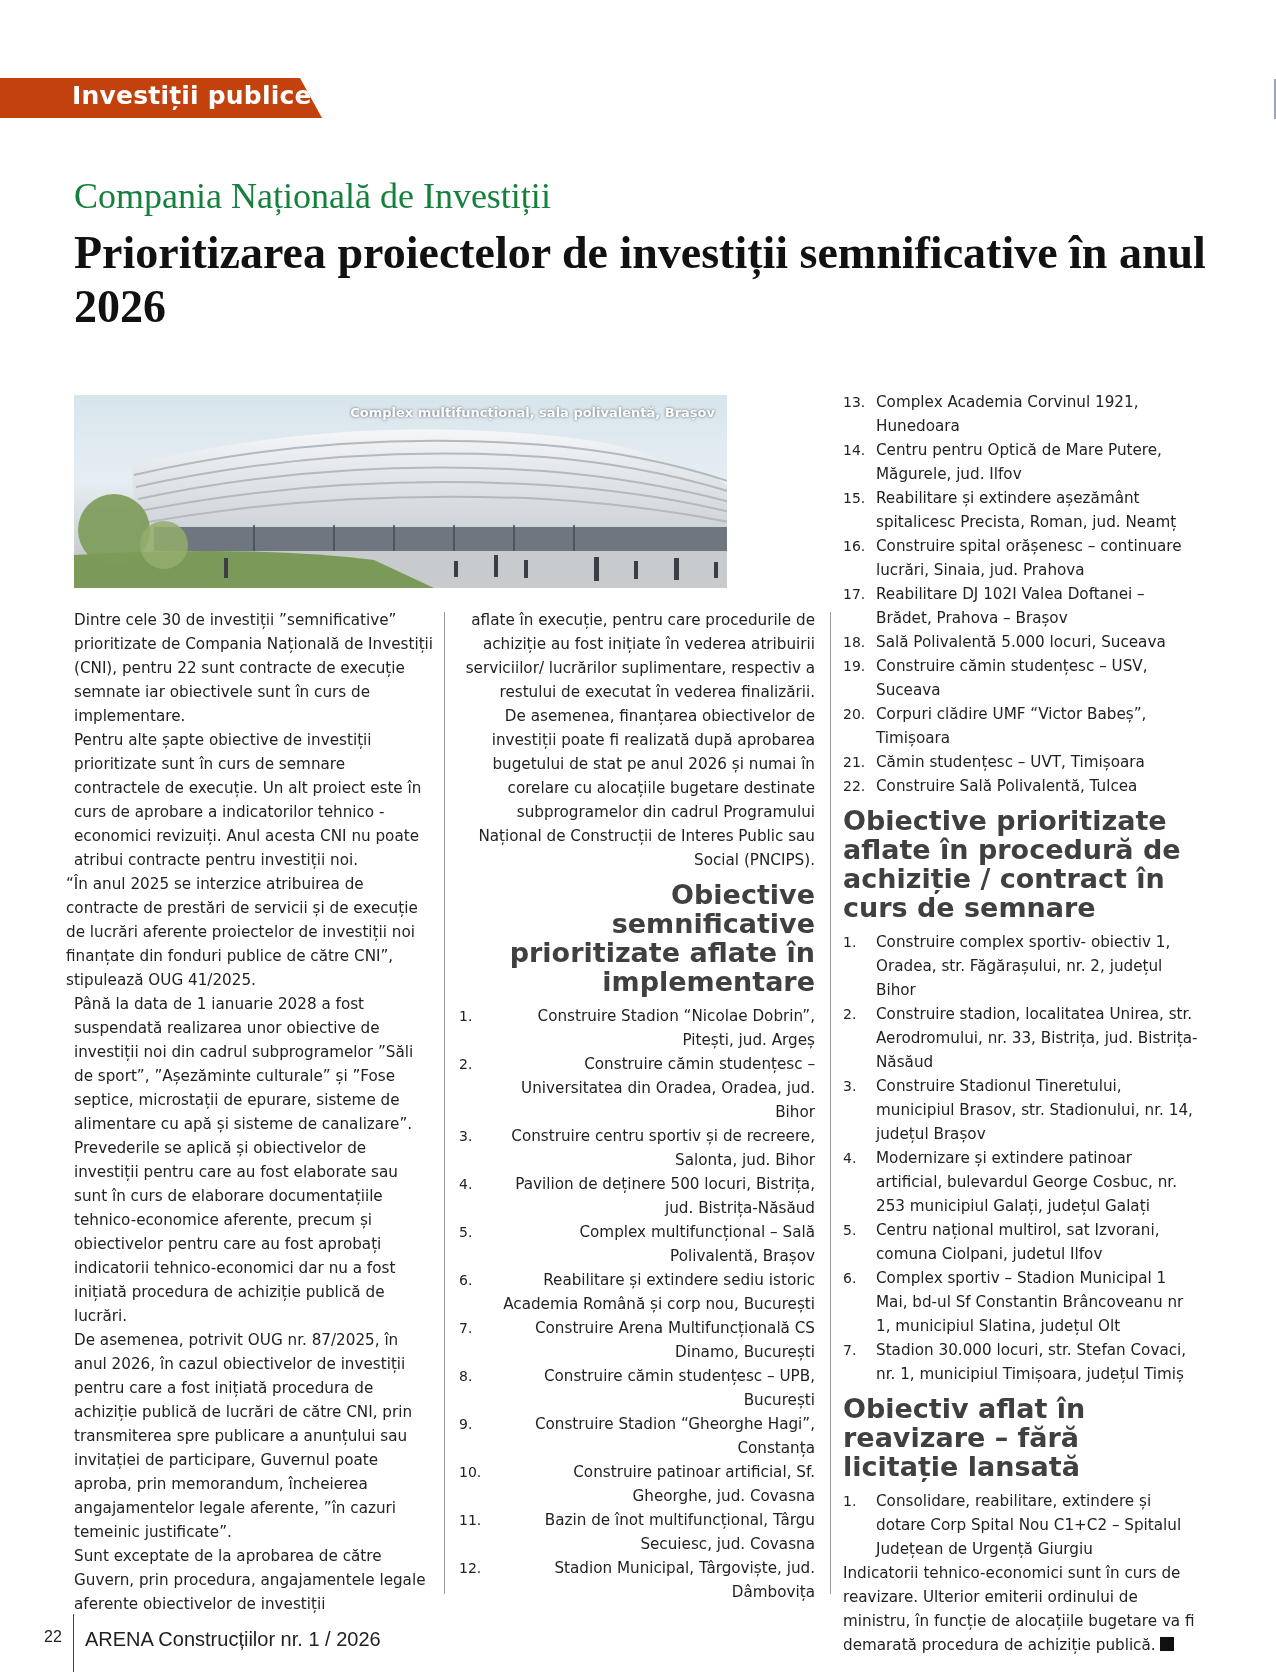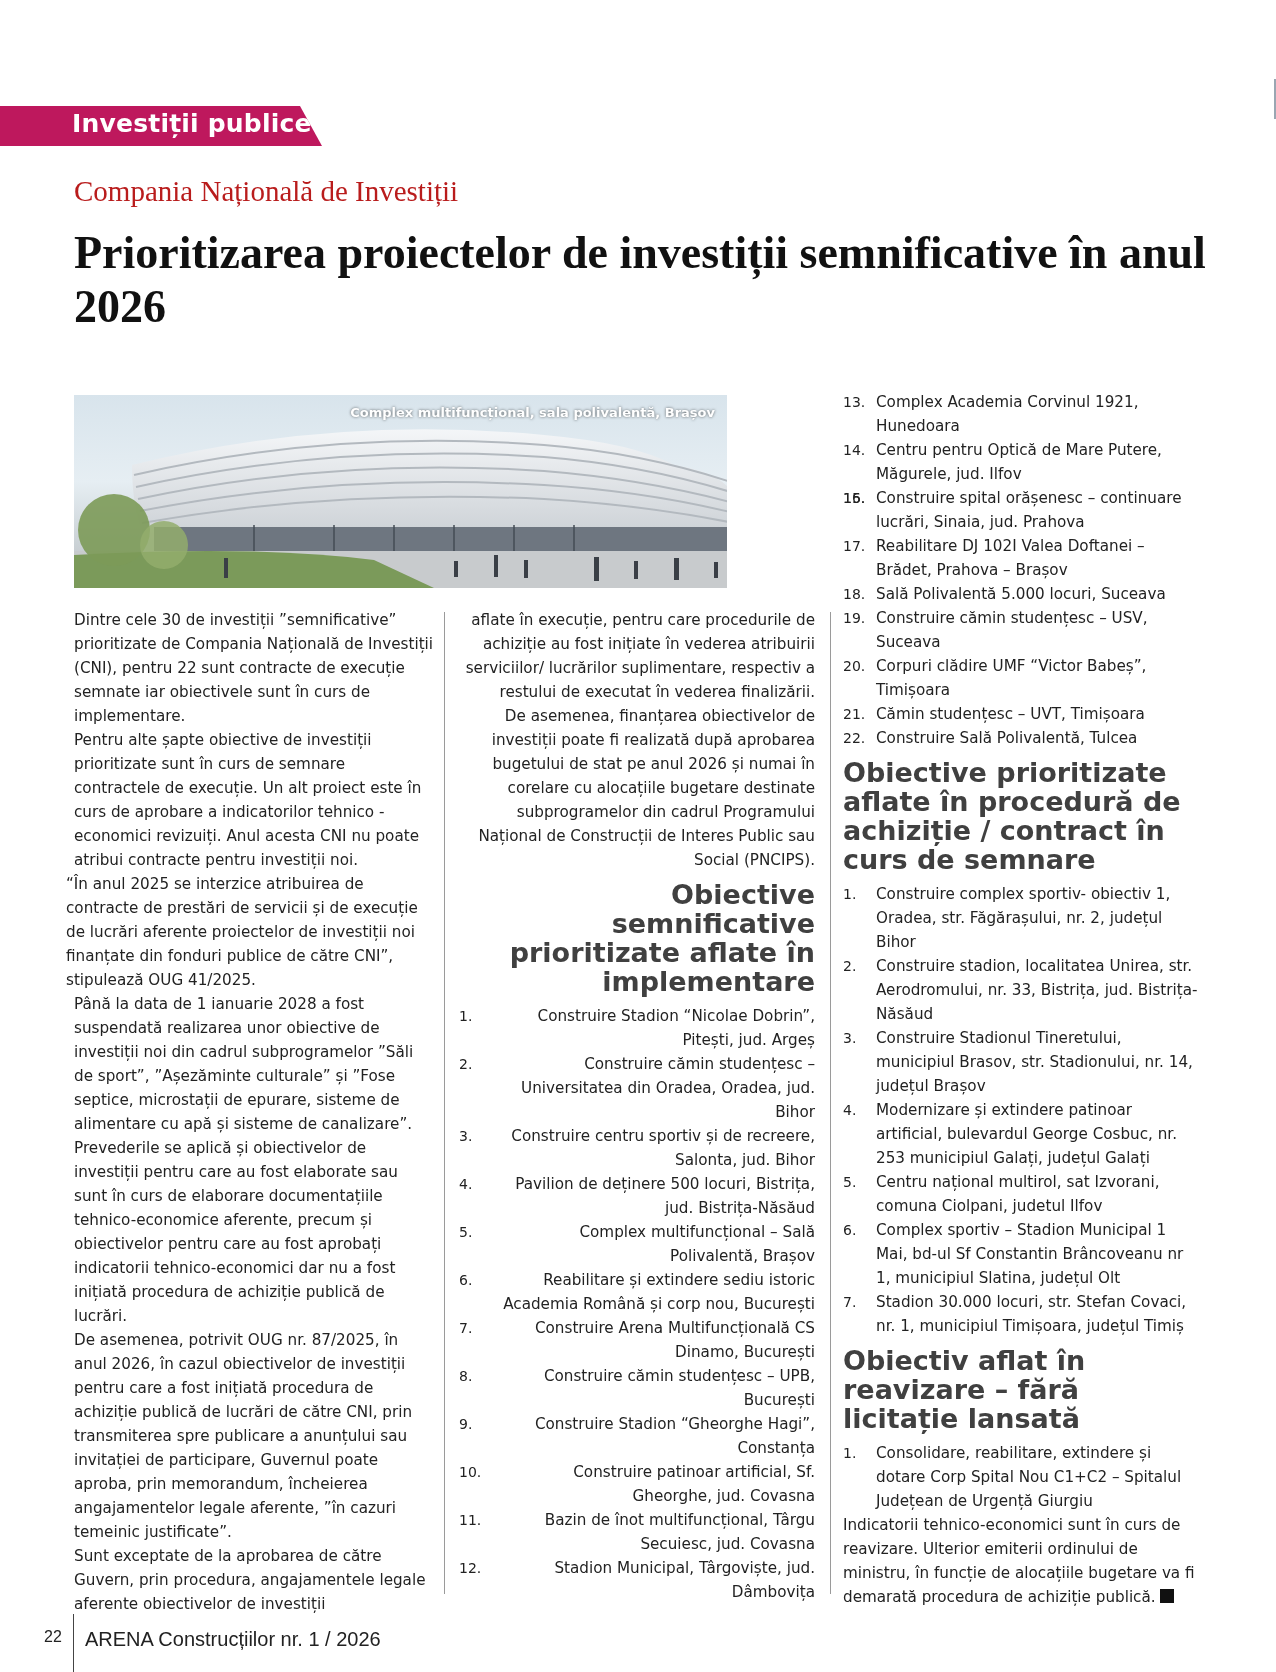--- a/index.html
+++ b/index.html
@@ -1,35 +1,34 @@
 <!DOCTYPE html>
 <html><head>
 <meta charset="utf-8">
 <style>
   * { margin: 0; padding: 0; box-sizing: border-box; }
   html, body { width: 1276px; height: 1672px; background: #ffffff; overflow: hidden; }
   body { position: relative; font-family: "DejaVu Sans", "Liberation Sans", sans-serif; color: #1a1a1a; }
 
   .section-tag {
     position: absolute; left: 0; top: 78px; width: 322px; height: 40px;
-    background: #be185d;
+    background: #c2410c;
     clip-path: polygon(0 0, 300px 0, 322px 40px, 0 40px);
-    margin-top: 28px;
   }
   .section-tag span {
     position: absolute; left: 72px; top: 3px;
     font-family: "DejaVu Sans", sans-serif; font-weight: bold;
     font-size: 25px; color: #ffffff; letter-spacing: 0.2px;
   }
   .right-edge-mark { position: absolute; left: 1274px; top: 79px; width: 2px; height: 40px; background: #9aa6b2; }
 
   .kicker {
     position: absolute; left: 74px; top: 175px;
     font-family: "Liberation Serif", "DejaVu Serif", serif;
-    font-size: 29px; color: #b91c1c; text-align: center;
+    font-size: 36px; color: #15803d; text-align: center;
   }
   .headline {
     position: absolute; left: 74px; top: 226px; width: 1150px;
     font-family: "Liberation Serif", "DejaVu Serif", serif; font-weight: bold;
     font-size: 46px; line-height: 54px; color: #111;
   }
 
   .photo {
     position: absolute; left: 74px; top: 395px; width: 653px; height: 193px; overflow: hidden;
     background: linear-gradient(180deg, #d8e4ec 0%, #e6eef3 45%, #cfd6da 72%, #b9bec1 100%);
@@ -150,21 +149,21 @@
     <li><span class="num">10.</span><span>Construire patinoar artificial, Sf. Gheorghe, jud. Covasna</span></li>
     <li><span class="num">11.</span><span>Bazin de înot multifuncțional, Târgu Secuiesc, jud. Covasna</span></li>
     <li><span class="num">12.</span><span>Stadion Municipal, Târgoviște, jud. Dâmbovița</span></li>
   </ol>
 </div>
 
 <div class="col col3">
   <ol class="list">
     <li><span class="num">13.</span><span>Complex Academia Corvinul 1921, Hunedoara</span></li>
     <li><span class="num">14.</span><span>Centru pentru Optică de Mare Putere, Măgurele, jud. Ilfov</span></li>
-    <li><span class="num">15.</span></li>
+    <li><span class="num">15.</span><span>Reabilitare și extindere așezământ spitalicesc Precista, Roman, jud. Neamț</span></li>
     <li><span class="num">16.</span><span>Construire spital orășenesc – continuare lucrări, Sinaia, jud. Prahova</span></li>
     <li><span class="num">17.</span><span>Reabilitare DJ 102I Valea Doftanei – Brădet, Prahova – Brașov</span></li>
     <li><span class="num">18.</span><span>Sală Polivalentă 5.000 locuri, Suceava</span></li>
     <li><span class="num">19.</span><span>Construire cămin studențesc – USV, Suceava</span></li>
     <li><span class="num">20.</span><span>Corpuri clădire UMF “Victor Babeș”, Timișoara</span></li>
     <li><span class="num">21.</span><span>Cămin studențesc – UVT, Timișoara</span></li>
     <li><span class="num">22.</span><span>Construire Sală Polivalentă, Tulcea</span></li>
   </ol>
 
   <h2 class="h2">Obiective prioritizate aflate în procedură de achiziție / contract în curs de semnare</h2>

